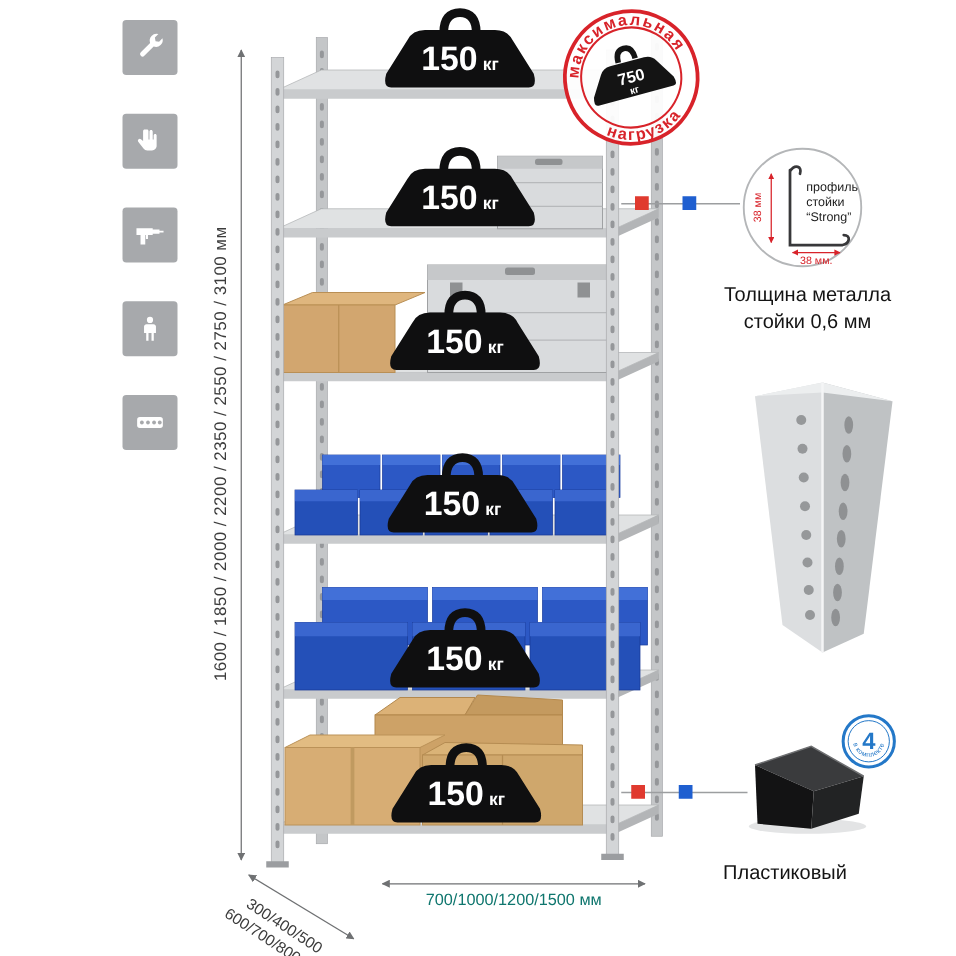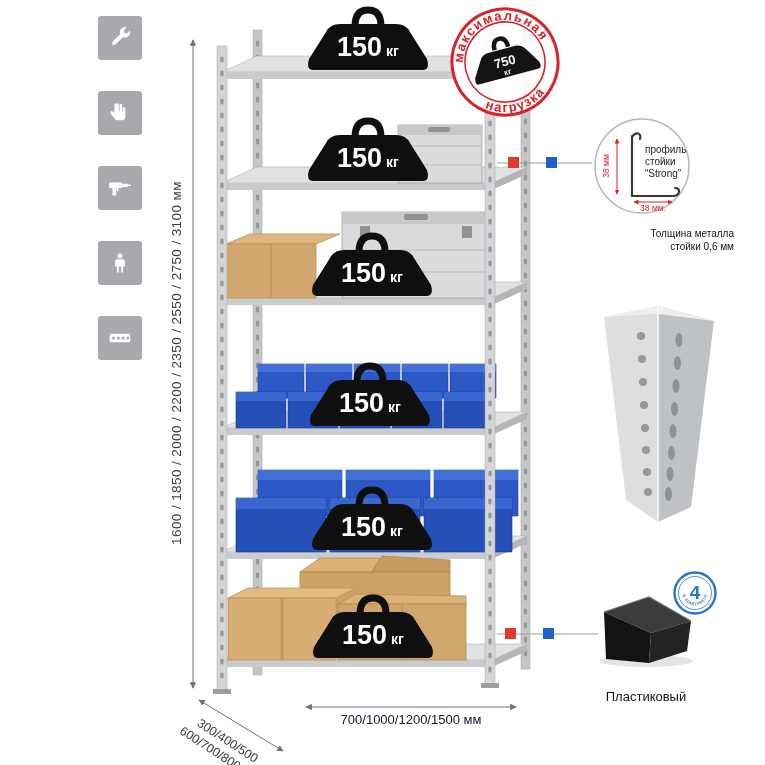--- a/index.html
+++ b/index.html
@@ -10,28 +10,28 @@
 
   
   .sidebar{position:absolute;left:98px;top:16px;display:flex;flex-direction:column;gap:31px;}
   .icon-tile{width:44px;height:44px;background:#a7a9ac;border-radius:3px;
              display:flex;align-items:center;justify-content:center;}
 
   
   .dim-height{position:absolute;left:-150px;top:354px;width:656px;height:18px;text-align:center;
               transform:rotate(-90deg);font-size:13.5px;letter-spacing:.4px;color:#3c3c3c;}
   .dim-width{position:absolute;left:306px;top:712px;width:210px;text-align:center;
-             font-size:13px;color:#0f172a;}
+             font-size:13px;color:#0f766e;}
   .dim-depth{position:absolute;left:176px;top:699px;width:132px;text-align:center;
              font-size:12.5px;color:#3c3c3c;line-height:1.25;
              transform:rotate(33deg);transform-origin:0 0;}
-  .caption-thickness{position:absolute;left:558px;top:227px;width:176px;text-align:right;
-             font-size:10px;color:#141414;line-height:1.3;}
-  .caption-foot{position:absolute;left:558px;top:689px;width:176px;text-align:center;
-             font-size:13px;color:#141414;line-height:1.3;}
+  .caption-thickness{position:absolute;left:558px;top:227px;width:176px;text-align:center;
+             font-size:16px;color:#141414;line-height:1.3;}
+  .caption-foot{position:absolute;left:540px;top:689px;width:176px;text-align:center;
+             font-size:16px;color:#141414;line-height:1.3;}
 
   
   .slab-top{fill:#e0e2e3;stroke:#b2b4b6;stroke-width:.6;}
   .slab-front{fill:#c9cbcd;}
   .slab-side{fill:#b3b5b7;}
   .post{fill:#d3d5d7;stroke:#a3a5a7;stroke-width:.5;}
   .post-back{fill:#c4c6c8;stroke:#a3a5a7;stroke-width:.5;}
   .post-holes{stroke:#95979a;stroke-width:3.2;stroke-dasharray:3 11;stroke-linecap:round;fill:none;}
   .foot-plate{fill:#9b9da0;}
 

